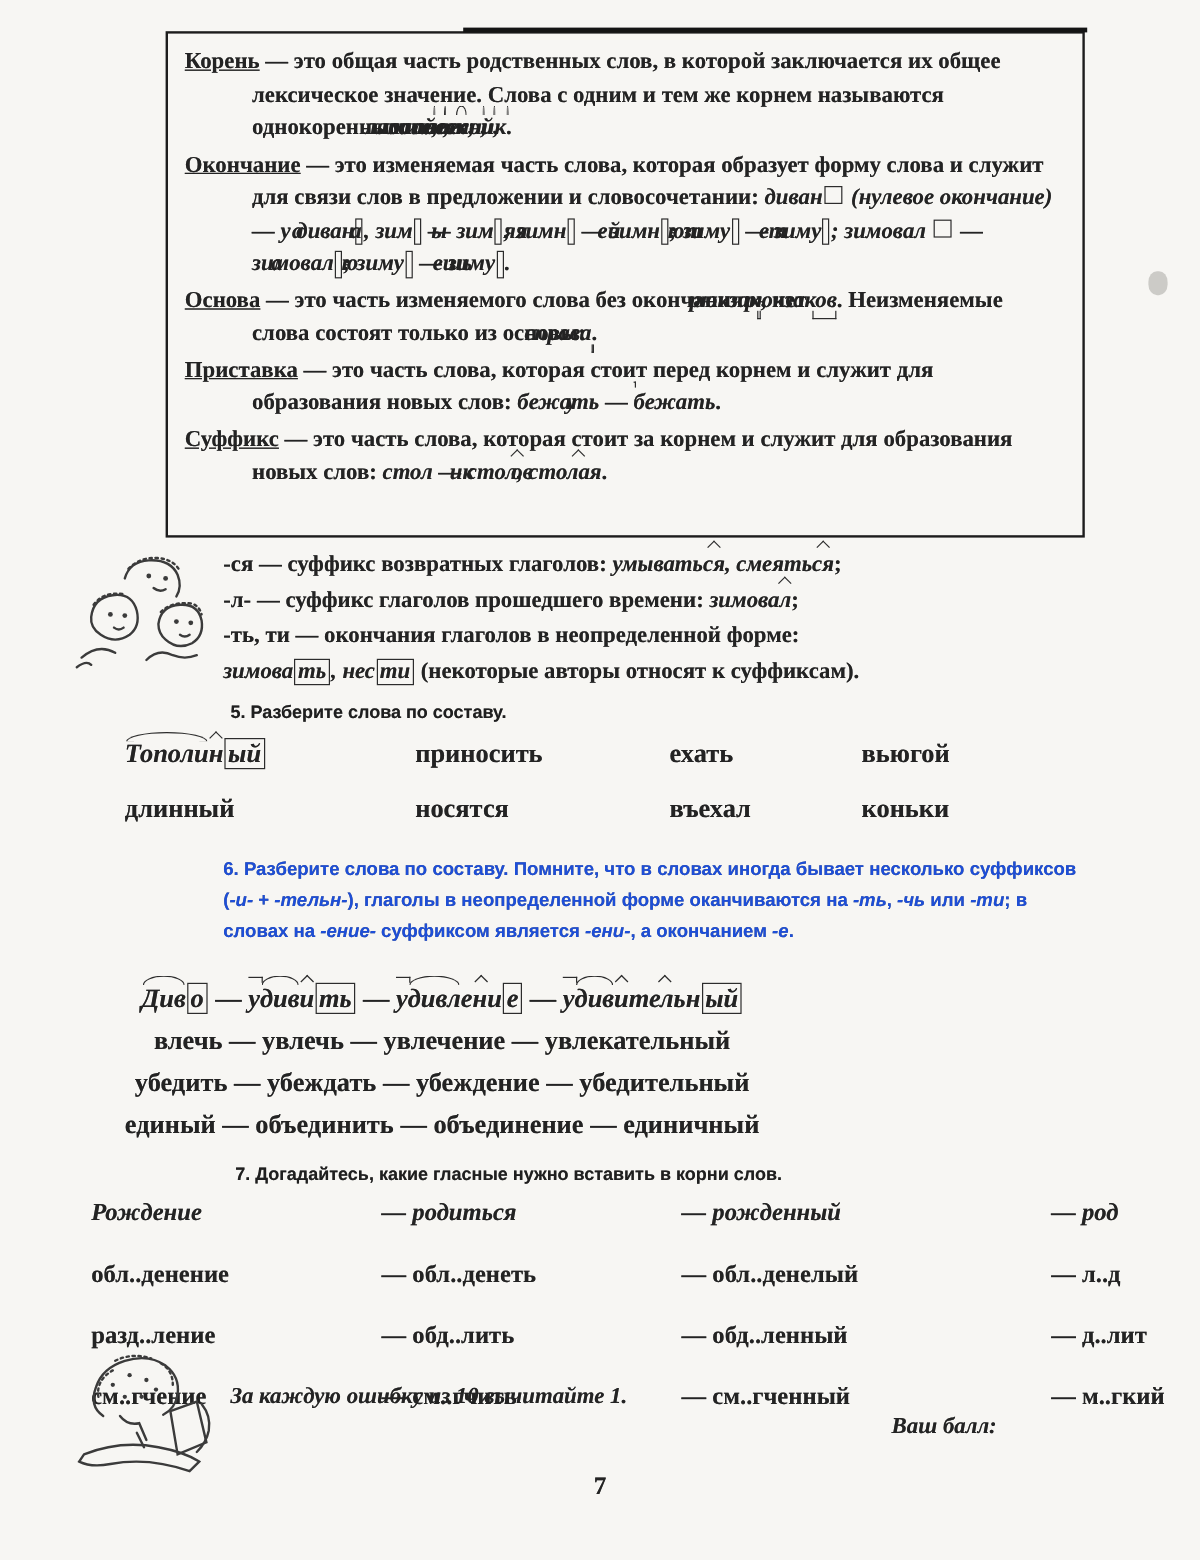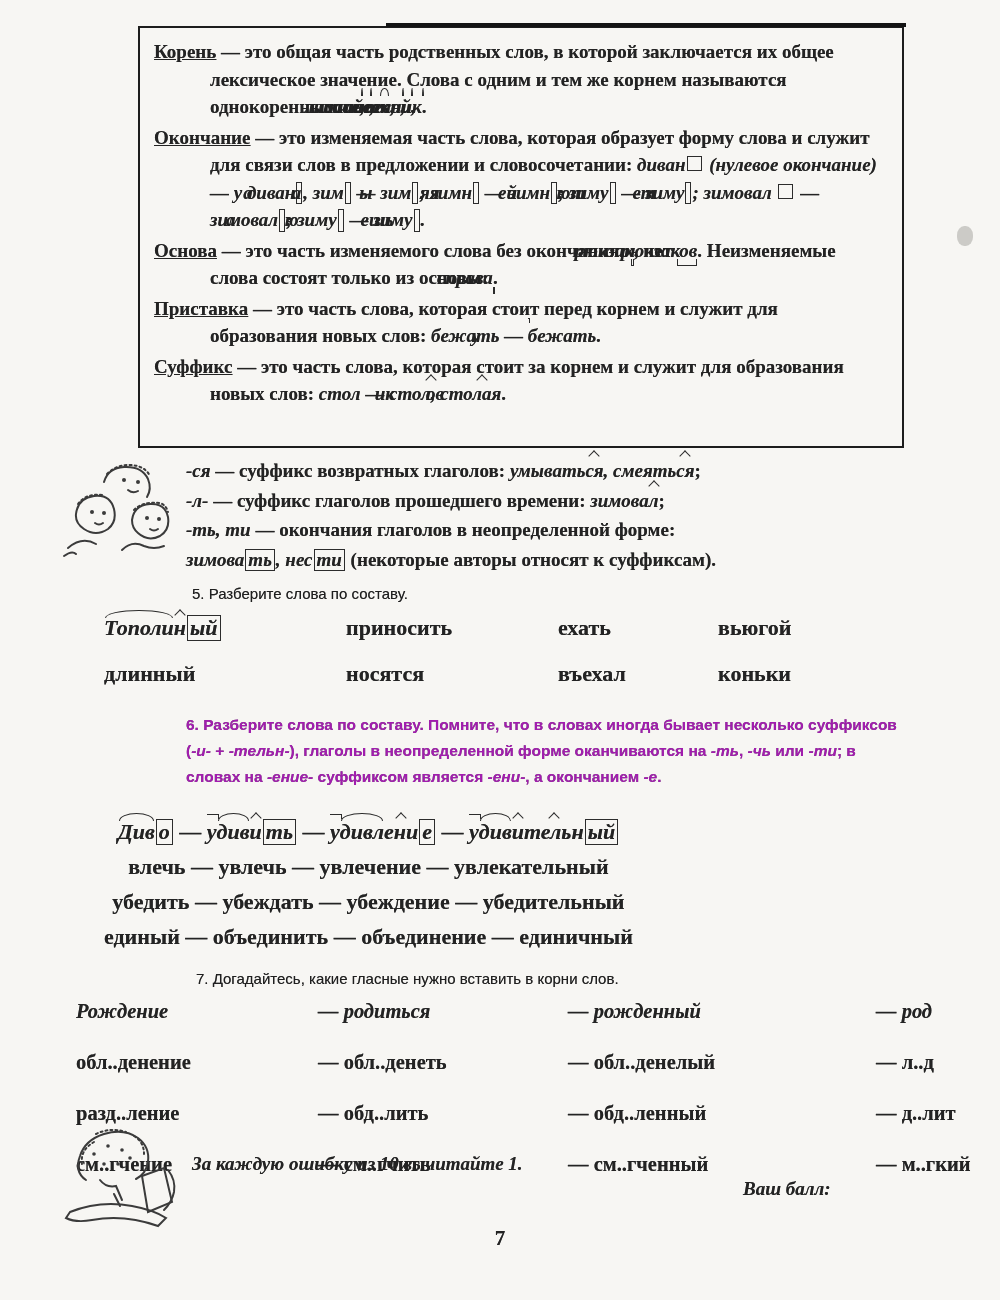--- a/index.html
+++ b/index.html
@@ -20,21 +20,21 @@
   }
   .toprule{position:absolute;left:246px;top:-5px;width:520px;height:3.5px;background:#141414;}
   .defp{
     margin:0 0 3px 0;
     font-size:19px;line-height:27.5px;font-weight:bold;
     padding-left:56px;text-indent:-56px;
   }
   
   .m-plain{font-style:normal;}
   .m-term{font-weight:bold;font-style:normal;text-decoration:underline;}
-  .m-ti{font-weight:bold;font-style:italic;}
+  .m-ti{font-weight:bold;}
   .m-it{font-style:italic;}
   .m-root,.m-suf,.m-end,.m-pre,.m-base{font-style:italic;position:relative;display:inline-block;}
   .m-root::before{
     content:'';position:absolute;left:1px;right:1px;top:-5px;height:7px;
     border:1.4px solid #2c2c2c;border-bottom:none;
     border-radius:50% 50% 0 0 / 100% 100% 0 0;
   }
   .m-suf::before{
     content:'';position:absolute;top:-4px;left:50%;width:7px;height:7px;
     border-left:1.4px solid #2c2c2c;border-top:1.4px solid #2c2c2c;
@@ -57,28 +57,28 @@
     display:inline-block;width:13px;height:13px;border:1.4px solid #2c2c2c;
     margin:0 2px;vertical-align:baseline;
   }
   
   .note{position:absolute;left:186px;top:456px;width:660px;}
   .note p{margin:0;font-size:19px;line-height:29.5px;font-weight:bold;}
   
   .exhead{
     position:absolute;
     font-family:"Liberation Sans",sans-serif;
-    font-weight:normal;font-size:15px;color:#1f1f1f;margin:0;
+    font-weight:bold;font-size:15px;color:#1f1f1f;margin:0;
   }
   .ex5t{left:192px;top:585px;}
   .ex7t{left:196px;top:970px;}
   .ex6t{
     position:absolute;left:186px;top:712px;width:712px;margin:0;
     font-family:"Liberation Sans",sans-serif;font-weight:bold;font-size:15.5px;
-    line-height:26px;color:#a21caf;
+    line-height:26px;color:#1d4ed8;
   }
   
   .ex5grid{
     position:absolute;left:104px;top:615px;
     display:grid;grid-template-columns:242px 212px 160px 170px;row-gap:20px;
     font-size:22px;font-weight:bold;
   }
   .ex5grid .it{font-style:italic;}
   
   .chains{position:absolute;left:104px;top:818px;text-align:center;}

